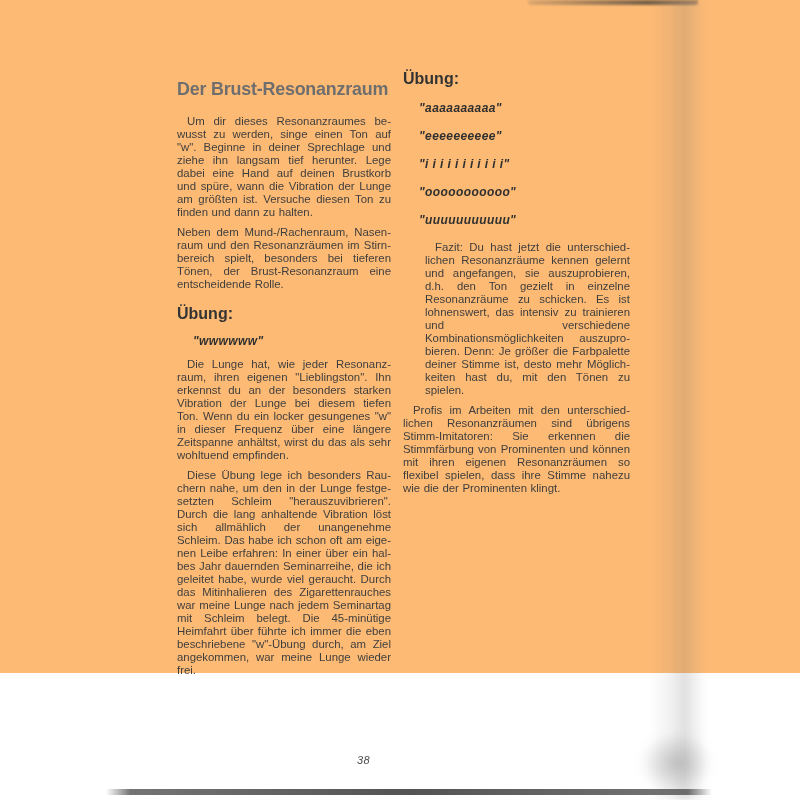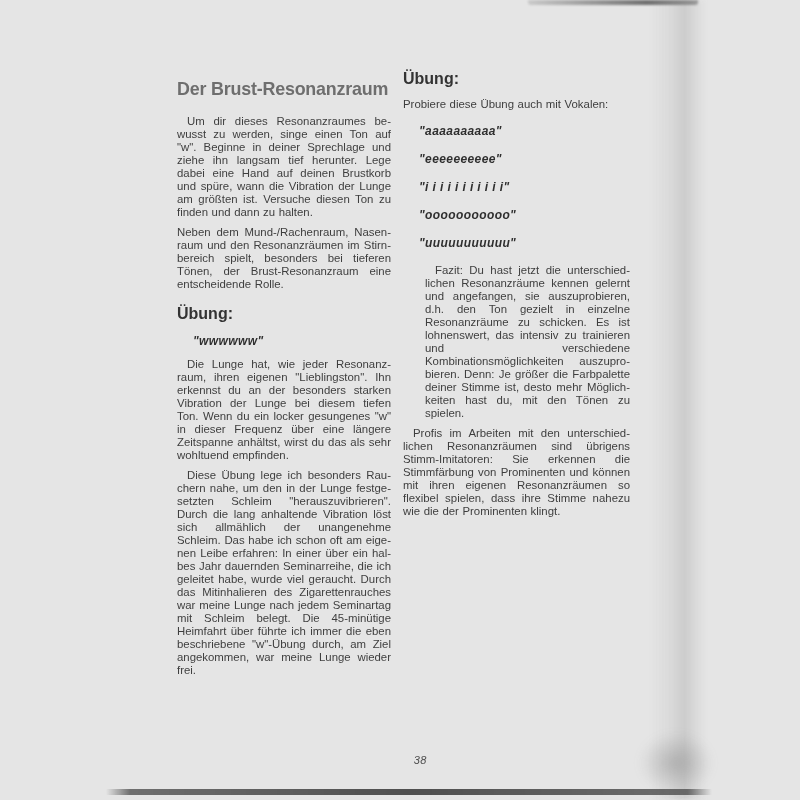--- a/index.html
+++ b/index.html
@@ -7,22 +7,22 @@
     padding: 0;
     width: 800px;
     height: 800px;
     background: #ffffff;
     overflow: hidden;
     font-family: "Liberation Sans", sans-serif;
   }
   .page {
     position: relative;
     width: 800px;
-    height: 800px;
-    background: #e5e5e5;
+    height: 673px;
+    background: #fdba74;
   }
   
   .shadow-top {
     position: absolute;
     left: 528px; top: 0; width: 170px; height: 5px;
     background: linear-gradient(to right, rgba(95,95,95,0.20), rgba(50,50,50,0.65) 70%, rgba(70,70,70,0.45));
     filter: blur(1px);
     border-radius: 0 0 3px 3px;
   }
   .page-curl {
@@ -95,21 +95,21 @@
     font-style: italic;
     letter-spacing: 0.4px;
     color: #2f2f2f;
   }
   .quote.first { margin-top: 2px; margin-bottom: 10px; }
   .vowel-list { margin-top: 13px; }
   .para.fazit { margin-top: 12px; margin-left: 22px; }
   .page-number {
     position: absolute;
     left: 357px; top: 754px; width: 70px;
-    text-align: right;
+    text-align: left;
     font-size: 11px;
     font-style: italic;
     color: #4c4c4c;
     letter-spacing: 0.5px;
   }
 </style>
 </head>
 <body>
 
 <div class="page">
@@ -124,21 +124,20 @@
     <p class="para indent">Um dir dieses Resonanzraumes be­wusst zu werden, singe einen Ton auf "w". Beginne in deiner Sprechlage und ziehe ihn langsam tief herunter. Lege dabei eine Hand auf deinen Brustkorb und spüre, wann die Vibration der Lunge am größten ist. Versuche diesen Ton zu finden und dann zu halten.</p>
     <p class="para">Neben dem Mund-/Rachenraum, Nasen­raum und den Resonanzräumen im Stirn­bereich spielt, besonders bei tieferen Tönen, der Brust-Resonanzraum eine ent­scheidende Rolle.</p>
     <div class="uebung">Übung:</div>
     <div class="quote first">"wwwwww"</div>
     <p class="para indent">Die Lunge hat, wie jeder Resonanz­raum, ihren eigenen "Lieblingston". Ihn erkennst du an der besonders starken Vibration der Lunge bei diesem tiefen Ton. Wenn du ein locker gesungenes "w" in dieser Frequenz über eine längere Zeitspanne anhältst, wirst du das als sehr wohltuend empfinden.</p>
     <p class="para indent">Diese Übung lege ich besonders Rau­chern nahe, um den in der Lunge festge­setzten Schleim "herauszuvibrieren". Durch die lang anhaltende Vibration löst sich allmählich der unangenehme Schleim. Das habe ich schon oft am eige­nen Leibe erfahren: In einer über ein hal­bes Jahr dauernden Seminarreihe, die ich geleitet habe, wurde viel geraucht. Durch das Mitinhalieren des Zigarettenrauches war meine Lunge nach jedem Seminartag mit Schleim belegt. Die 45-minütige Heimfahrt über führte ich immer die eben beschriebene "w"-Übung durch, am Ziel angekommen, war meine Lunge wieder frei.</p>
   </div>
 
   <div class="col col-right">
     <div class="uebung top">Übung:</div>
-    <p class="para">Probiere diese Übung auch mit Vokalen:</p>
     <div class="vowel-list">
       <div class="quote">"aaaaaaaaaa"</div>
       <div class="quote">"eeeeeeeeee"</div>
       <div class="quote">"i i i i i i i i i i i"</div>
       <div class="quote">"ooooooooooo"</div>
       <div class="quote">"uuuuuuuuuuu"</div>
     </div>
     <p class="para indent fazit">Fazit: Du hast jetzt die unterschied­lichen Resonanzräume kennen gelernt und angefangen, sie auszuprobieren, d.h. den Ton gezielt in einzelne Resonanz­räume zu schicken. Es ist lohnenswert, das intensiv zu trainieren und verschiede­ne Kombinationsmöglichkeiten auszupro­bieren. Denn: Je größer die Farbpalette deiner Stimme ist, desto mehr Möglich­keiten hast du, mit den Tönen zu spielen.</p>
     <p class="para indent">Profis im Arbeiten mit den unterschied­lichen Resonanzräumen sind übrigens Stimm-Imitatoren: Sie erkennen die Stimmfärbung von Prominenten und kön­nen mit ihren eigenen Resonanzräumen so flexibel spielen, dass ihre Stimme nahezu wie die der Prominenten klingt.</p>
   </div>

